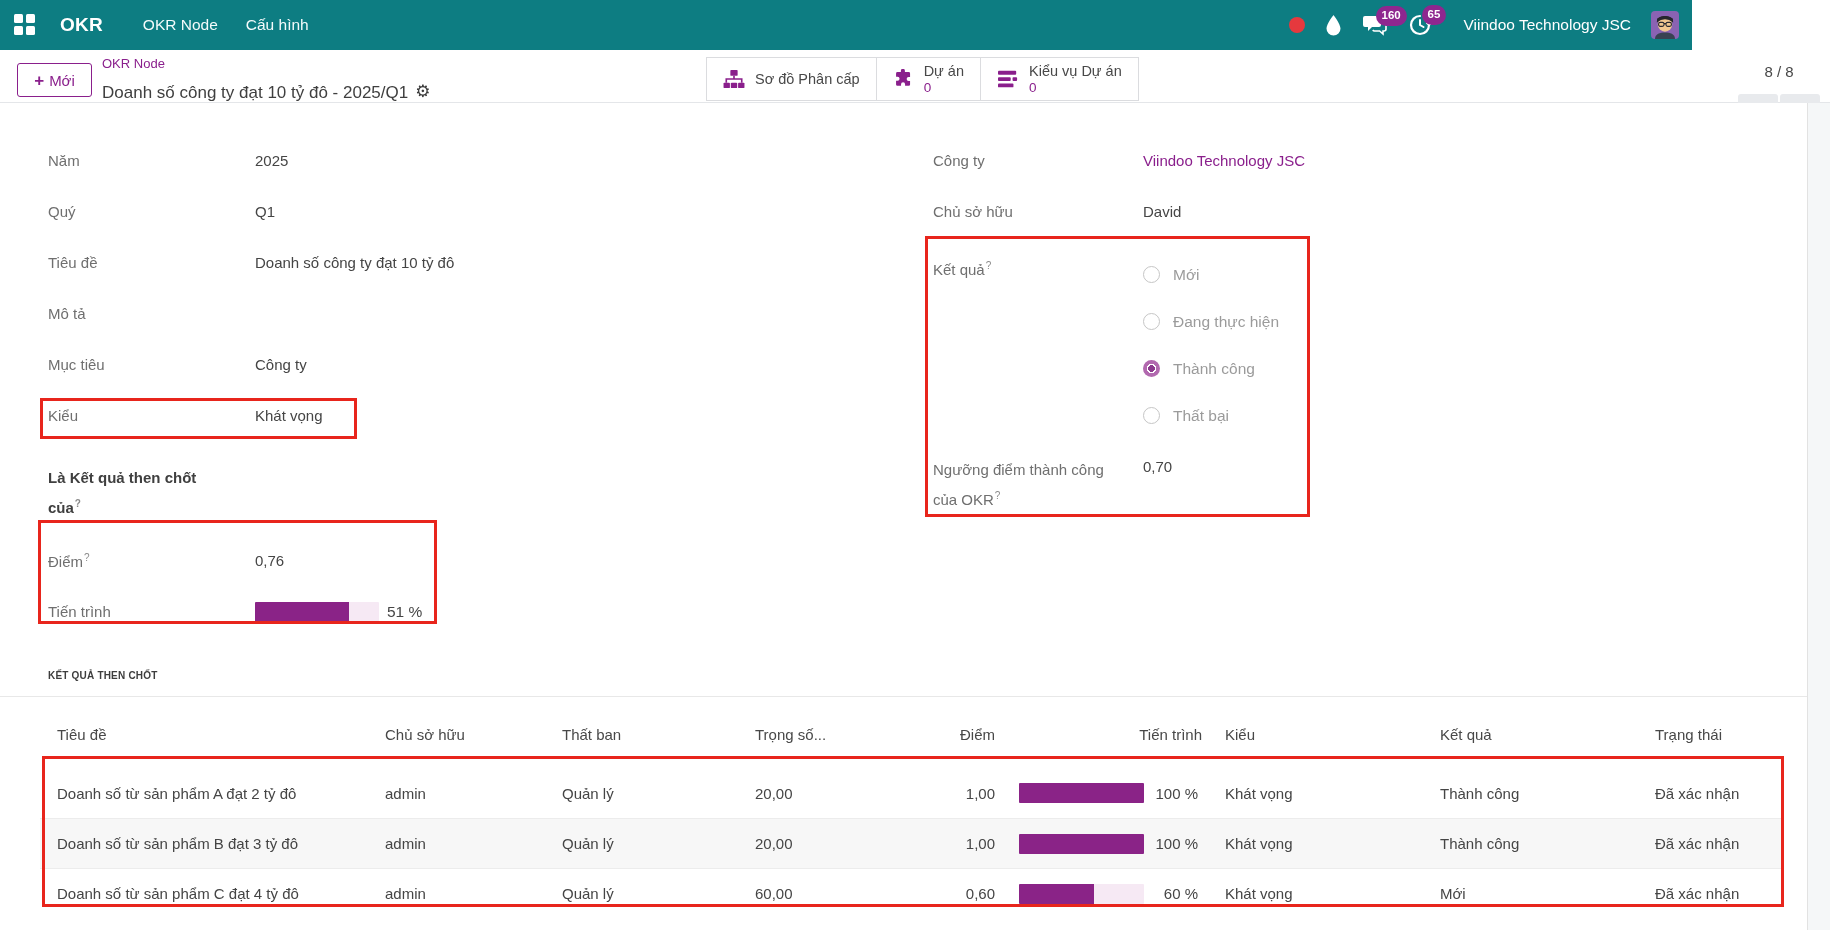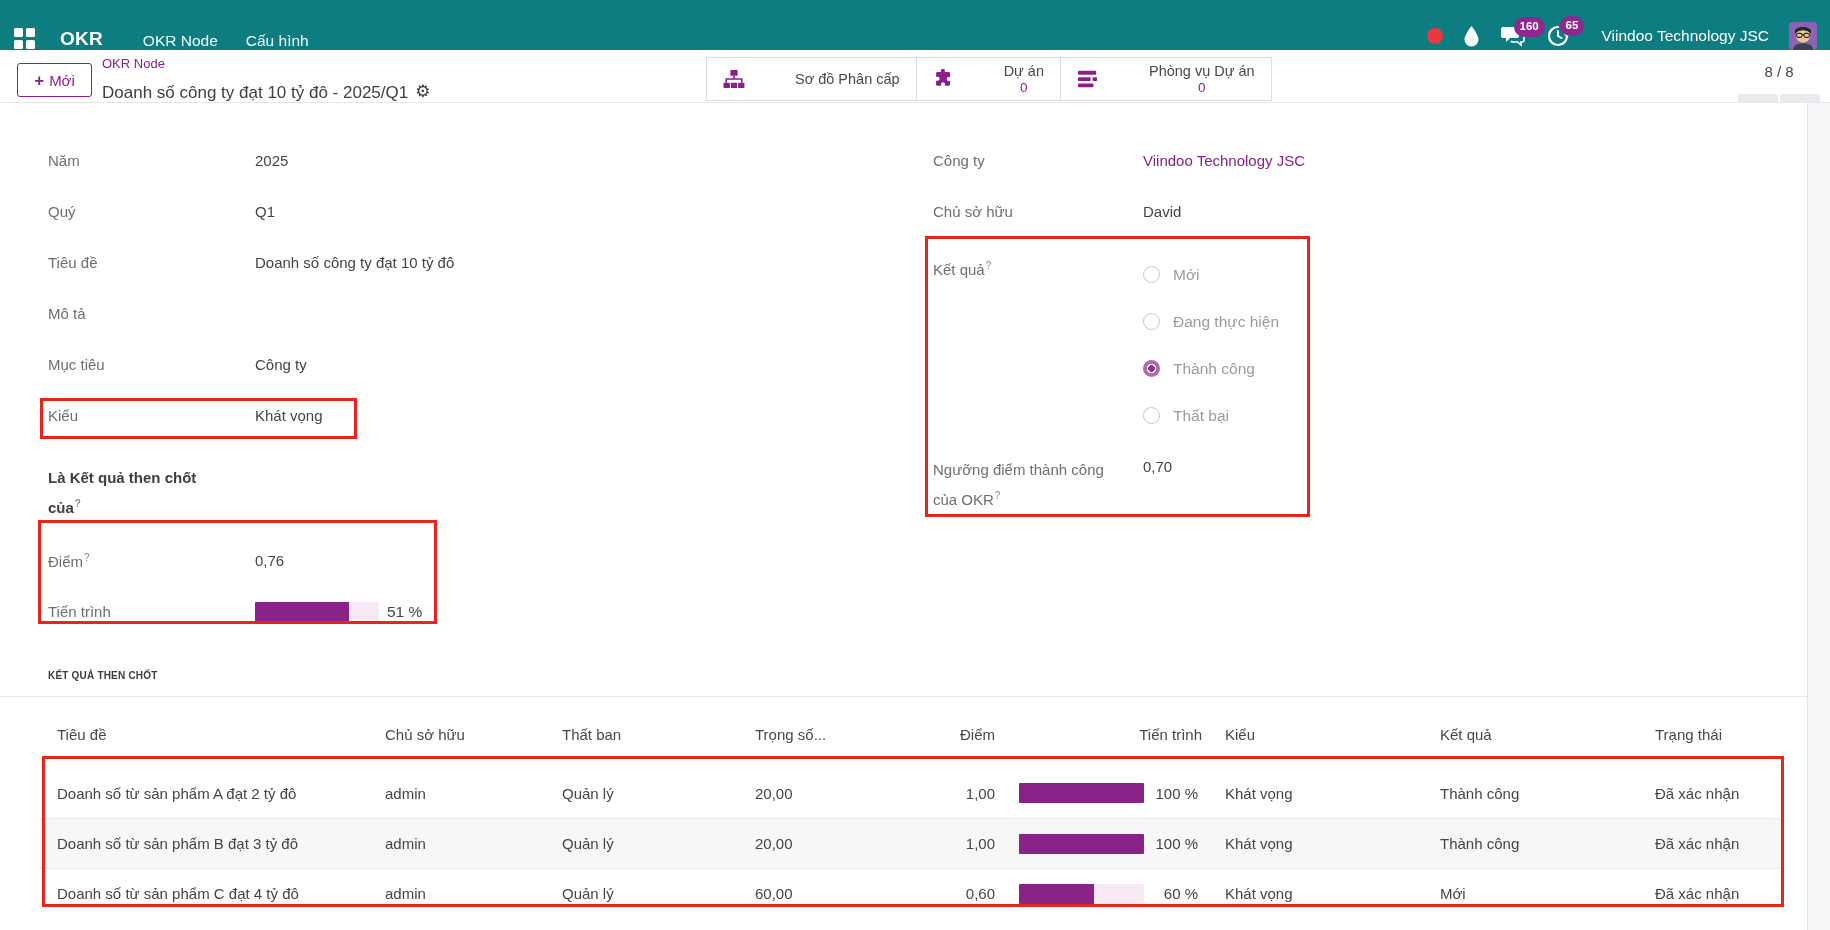--- a/index.html
+++ b/index.html
@@ -8,22 +8,22 @@
     --record-dot:#e5393e; --label-gray:#6f6f6f; --text-dark:#454545; --muted-text:#9b9b9b;
   }
   *{margin:0;padding:0;box-sizing:border-box;}
   html,body{width:1830px;height:930px;}
   body{
     position:relative;background:#fff;overflow:hidden;
     font-family:"Liberation Sans","DejaVu Sans",sans-serif;
     font-size:15px;color:var(--text-dark,#454545);
   }
   
-  .topbar{position:absolute;left:0;top:0;width:1830px;height:50px;
-    background:var(--topbar-bg,#0d7d82);display:flex;align-items:flex-end;color:#fff;}
+  .topbar{position:absolute;left:0;top:0;width:1692px;height:50px;
+    background:var(--topbar-bg,#0d7d82);display:flex;align-items:center;color:#fff;}
   .apps-grid{margin-left:14px;width:22px;height:22px;display:grid;
     grid-template-columns:9px 9px;grid-template-rows:9px 9px;gap:3px;cursor:pointer;}
   .apps-grid span{background:#fff;border-radius:1.5px;}
   .app-name{margin-left:24px;font-size:19px;font-weight:700;letter-spacing:.2px;}
   .top-menu{margin-left:40px;font-size:15.5px;color:#f4fbfb;cursor:pointer;}
   .top-menu + .top-menu{margin-left:28px;}
   .topbar-right{margin-left:auto;display:flex;align-items:center;gap:20px;margin-right:13px;}
   .record-dot{width:16px;height:16px;border-radius:50%;background:var(--record-dot,#e5393e);}
   .icon-wrap{position:relative;display:flex;align-items:center;}
   .badge{position:absolute;top:-8px;left:14px;background:var(--badge-bg,#8e278f);
@@ -40,21 +40,21 @@
   .bc-block{position:absolute;left:102px;top:6px;}
   .bc-link{font-size:13px;color:var(--accent-purple,#8a1f8c);cursor:pointer;}
   .record-title-row{display:flex;align-items:flex-start;gap:7px;margin-top:12px;}
   .record-title{font-size:17px;color:#3f3f3f;}
   .gear{font-family:"DejaVu Sans",sans-serif;font-size:17px;color:#3a3a3a;cursor:pointer;line-height:1;}
   .stat-buttons{position:absolute;left:706px;top:7px;height:44px;display:flex;
     border:1px solid #dbdcdf;background:#fff;}
   .stat-btn{display:flex;align-items:center;gap:10px;padding:0 16px;cursor:pointer;background:#fff;border:none;
     font-family:inherit;}
   .stat-btn + .stat-btn{border-left:1px solid #dbdcdf;}
-  .stat-txt{display:flex;flex-direction:column;align-items:center;line-height:1.15;margin-left:40px;}
+  .stat-txt{display:flex;flex-direction:column;align-items:flex-start;line-height:1.15;}
   .stat-label{font-size:14.5px;color:#484848;}
   .stat-value{font-size:13.5px;color:var(--accent-purple,#8a1f8c);}
   .pager{position:absolute;right:10px;top:13px;display:flex;align-items:center;gap:14px;flex-direction:column;}
   .pager-text{font-size:15px;color:#474747;}
   .pager-btns{display:flex;gap:2px;}
   .pager-btn{width:40px;height:31px;background:#e8eaed;border:none;border-radius:3px;
     display:flex;align-items:center;justify-content:center;cursor:pointer;}
   
   .sheet{position:absolute;left:0;top:103px;width:1807px;height:827px;background:#fff;}
   .scroll-strip{position:absolute;left:1807px;top:103px;width:23px;height:827px;
@@ -208,21 +208,21 @@
     <button class="stat-btn">
       <span>
         <svg width="22" height="20" viewBox="0 0 24 22">
             <rect x="1" y="2" width="20" height="4.2" rx="1" fill="#8a1f8c"></rect>
             <rect x="1" y="9" width="14" height="4.2" rx="1" fill="#8a1f8c"></rect>
             <rect x="17" y="9" width="5" height="4.2" rx="1" fill="#8a1f8c"></rect>
             <rect x="1" y="16" width="17" height="4.2" rx="1" fill="#8a1f8c"></rect>
           </svg>
       </span>
       <span class="stat-txt">
-        <span class="stat-label">Phòng vụ Dự án</span>
+        <span class="stat-label">Kiểu vụ Dự án</span>
         <span class="stat-value">0</span>
       </span>
     </button>
   </div>
 
   <div class="pager">
     <span class="pager-text">8 / 8</span>
     <span class="pager-btns">
       <button class="pager-btn">
         <svg width="11" height="14" viewBox="0 0 11 14">

